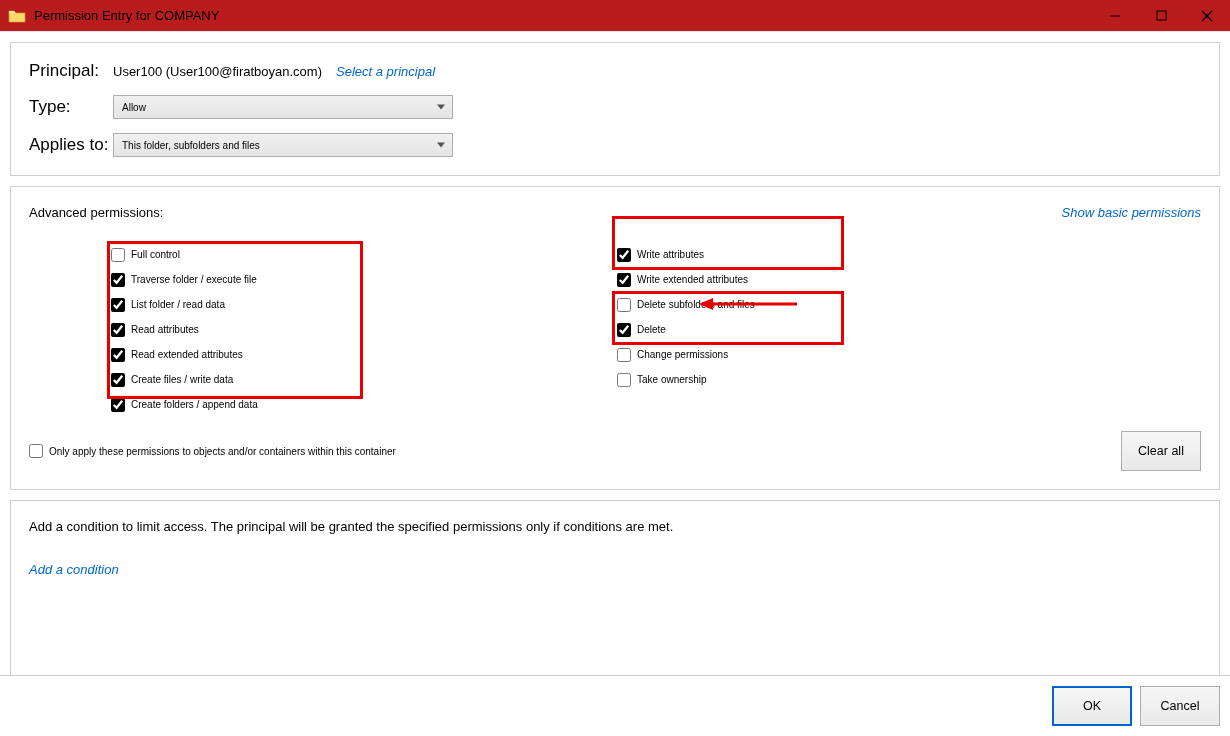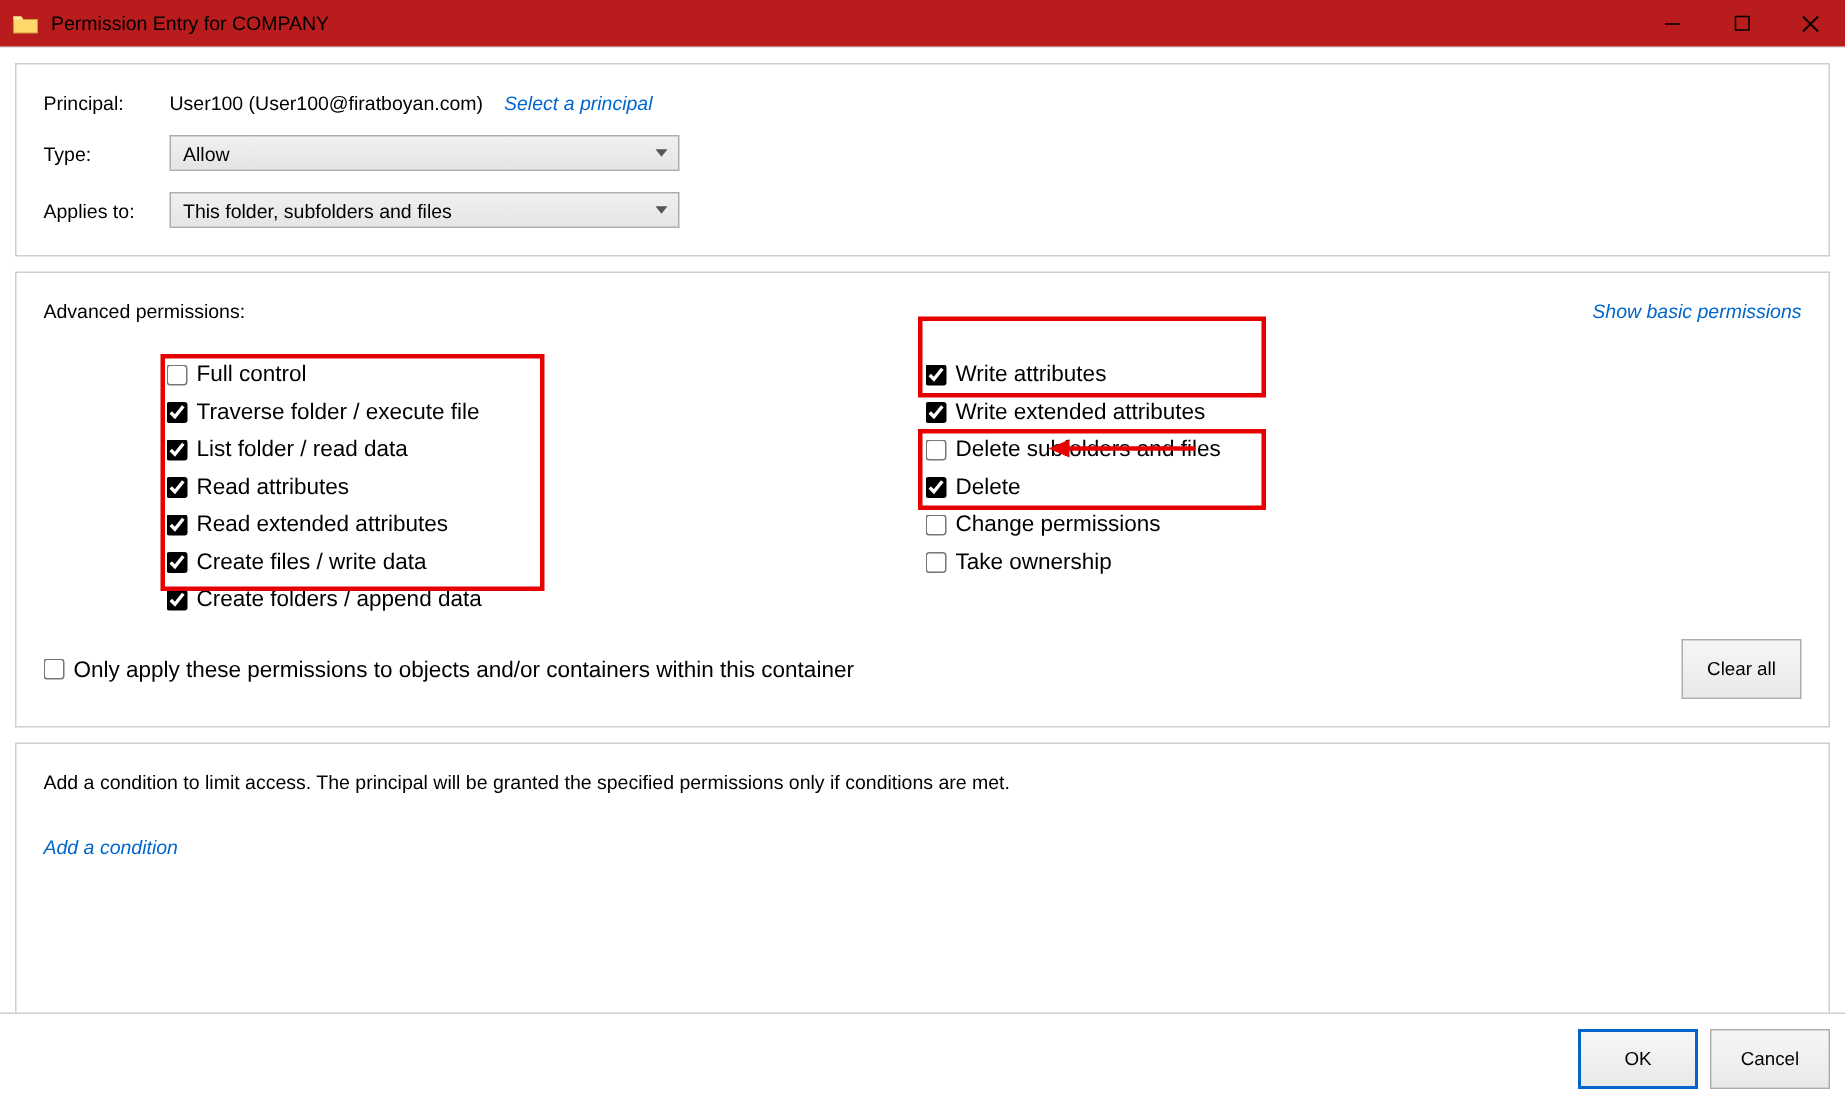--- a/index.html
+++ b/index.html
@@ -50,42 +50,42 @@
       margin-bottom: 10px;
     }
 
     .row {
       display: flex;
       align-items: center;
       margin-bottom: 14px;
     }
     .row .label {
       width: 84px;
-      font-size: 13px;
+      font-size: 17px;
     }
     .principal-value {
       margin-right: 14px;
     }
     .link {
       color: #0066cc;
       text-decoration: none;
       cursor: pointer;
       font-style: italic;
     }
 
     .select {
       appearance: none;
       -webkit-appearance: none;
       width: 340px;
       height: 24px;
       border: 1px solid #adadad;
       background: linear-gradient(#f0f0f0,#e5e5e5);
       padding: 0 24px 0 8px;
       font-family: inherit;
-      font-size: 13px;
+      font-size: 10px;
       color: #000;
       position: relative;
     }
     .select-wrap {
       position: relative;
       display: inline-block;
     }
     .select-wrap::after {
       content: "";
       position: absolute;
@@ -124,21 +124,21 @@
       align-items: center;
       height: 25px;
     }
     .check-item input[type=checkbox] {
       width: 14px; height: 14px;
       margin-right: 6px;
       accent-color: #000;
       flex-shrink: 0;
     }
     .check-item .txt {
-      font-size: 15px;
+      font-size: 10px;
     }
 
     .highlight-box {
       position: absolute;
       border: 3px solid #e60000;
       pointer-events: none;
     }
     .arrow {
       position: absolute;
       pointer-events: none;

